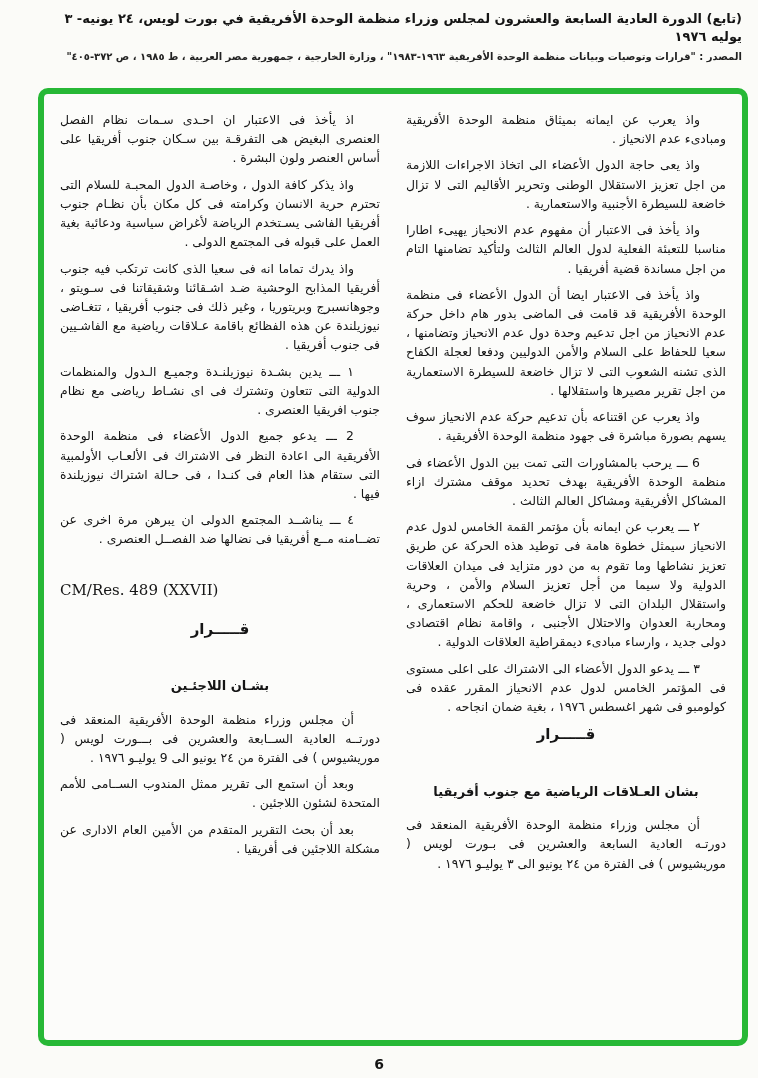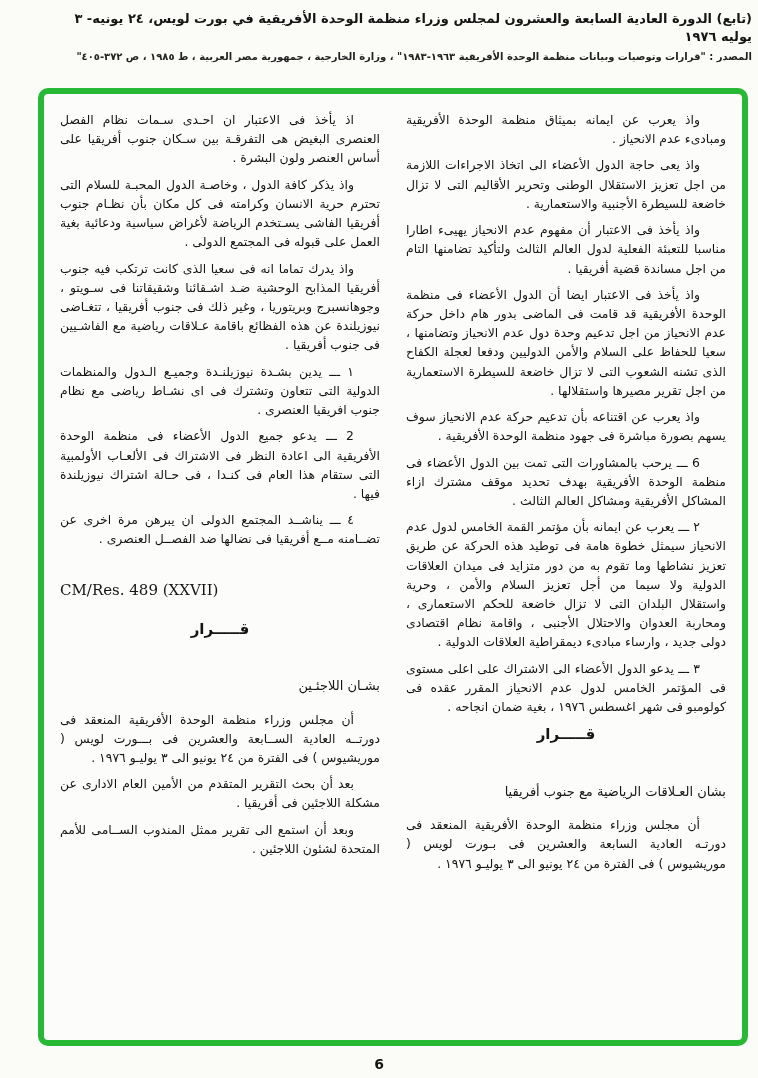--- a/index.html
+++ b/index.html
@@ -10,21 +10,21 @@
     color: #151515;
   }
   .page {
     position: relative;
     width: 758px;
     height: 1078px;
     overflow: hidden;
   }
   .doc-header {
     direction: rtl;
-    padding: 10px 6px 0 14px;
+    padding: 10px 16px 0 14px;
     margin-left: 28px;
   }
   .header-line1 {
     font-weight: bold;
     font-size: 13px;
     text-align: right;
     line-height: 1.4;
   }
   .header-line2 {
     font-weight: bold;
@@ -68,22 +68,23 @@
     margin-top: 30px;
     margin-bottom: 16px;
   }
   .res-heading {
     text-align: center;
     font-size: 15px;
     font-weight: bold;
     margin-bottom: 14px;
   }
   .res-subject {
+    text-align: center;
     font-size: 13px;
-    font-weight: normal;
+    font-weight: bold;
     margin-bottom: 14px;
     line-height: 1.5;
     margin-top: 35px;
   }
   .page-footer {
     position: absolute;
     left: 0;
     bottom: 6px;
     width: 100%;
     text-align: center;
@@ -121,23 +122,23 @@
       <section class="column">
         <p>اذ يأخذ فى الاعتبار ان احـدى سـمات نظام الفصل العنصرى البغيض هى التفرقـة بين سـكان جنوب أفريقيا على أساس العنصر ولون البشرة .</p>
         <p>واذ يذكر كافة الدول ، وخاصـة الدول المحبـة للسلام التى تحترم حرية الانسان وكرامته فى كل مكان بأن نظـام جنوب أفريقيا الفاشى يسـتخدم الرياضة لأغراض سياسية ودعائية بغية العمل على قبوله فى المجتمع الدولى .</p>
         <p>واذ يدرك تماما انه فى سعيا الذى كانت ترتكب فيه جنوب أفريقيا المذابح الوحشية ضـد اشـقائنا وشقيقاتنا فى سـويتو ، وجوهانسبرج وبريتوريا ، وغير ذلك فى جنوب أفريقيا ، تتغـاضى نيوزيلندة عن هذه الفظائع باقامة عـلاقات رياضية مع الفاشـيين فى جنوب أفريقيا .</p>
         <p>١ ـــ يدين بشـدة نيوزيلنـدة وجميـع الـدول والمنظمات الدولية التى تتعاون وتشترك فى اى نشـاط رياضى مع نظام جنوب افريقيا العنصرى .</p>
         <p>2 ـــ يدعو جميع الدول الأعضاء فى منظمة الوحدة الأفريقية الى اعادة النظر فى الاشتراك فى الألعـاب الأولمبية التى ستقام هذا العام فى كنـدا ، فى حـالة اشتراك نيوزيلندة فيها .</p>
         <p>٤ ـــ يناشــد المجتمع الدولى ان يبرهن مرة اخرى عن تضــامنه مــع أفريقيا فى نضالها ضد الفصــل العنصرى .</p>
         <div class="res-number">CM/Res. 489 (XXVII)</div>
         <h2 class="res-heading">قـــــرار</h2>
         <h3 class="res-subject">بشـان اللاجئـين</h3>
-        <p>أن مجلس وزراء منظمة الوحدة الأفريقية المنعقد فى دورتــه العادية الســابعة والعشرين فى بـــورت لويس ( موريشيوس ) فى الفترة من ٢٤ يونيو الى ٣ يوليـو ١٩٧٦ .</p>
+        <p>أن مجلس وزراء منظمة الوحدة الأفريقية المنعقد فى دورتــه العادية الســابعة والعشرين فى بـــورت لويس ( موريشيوس ) فى الفترة من ٢٤ يونيو الى 9 يوليـو ١٩٧٦ .</p>
+        <p>وبعد أن استمع الى تقرير ممثل المندوب الســامى للأمم المتحدة لشئون اللاجئين .</p>
         <p>بعد أن بحث التقرير المتقدم من الأمين العام الادارى عن مشكلة اللاجئين فى أفريقيا .</p>
-        <p>وبعد أن استمع الى تقرير ممثل المندوب الســامى للأمم المتحدة لشئون اللاجئين .</p>
       </section>
 
     </div>
   </div>
 
   <footer class="page-footer">
     <span class="page-number">6</span>
   </footer>
 
 </div>

